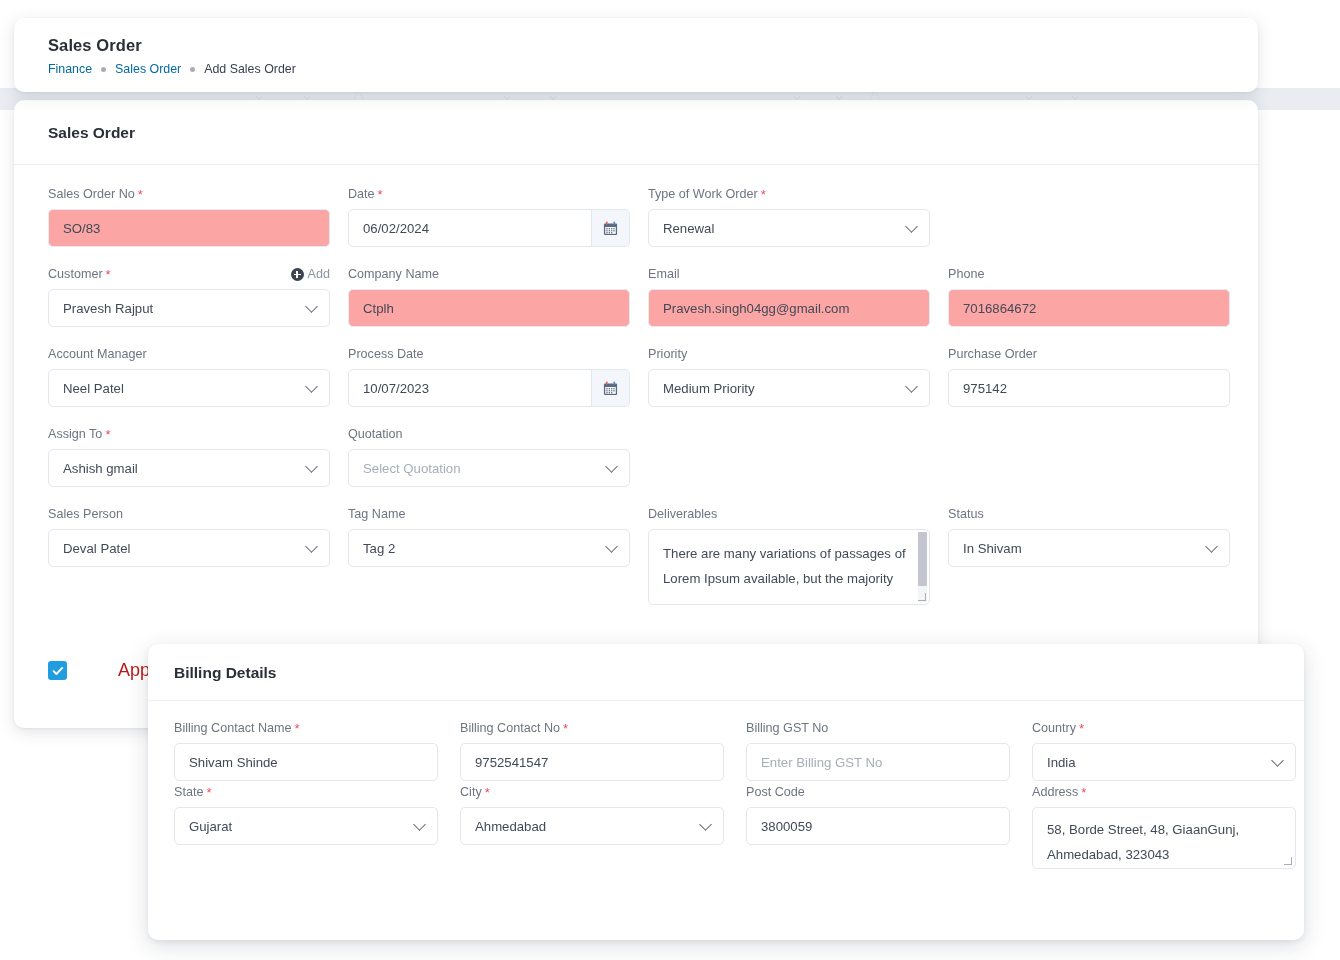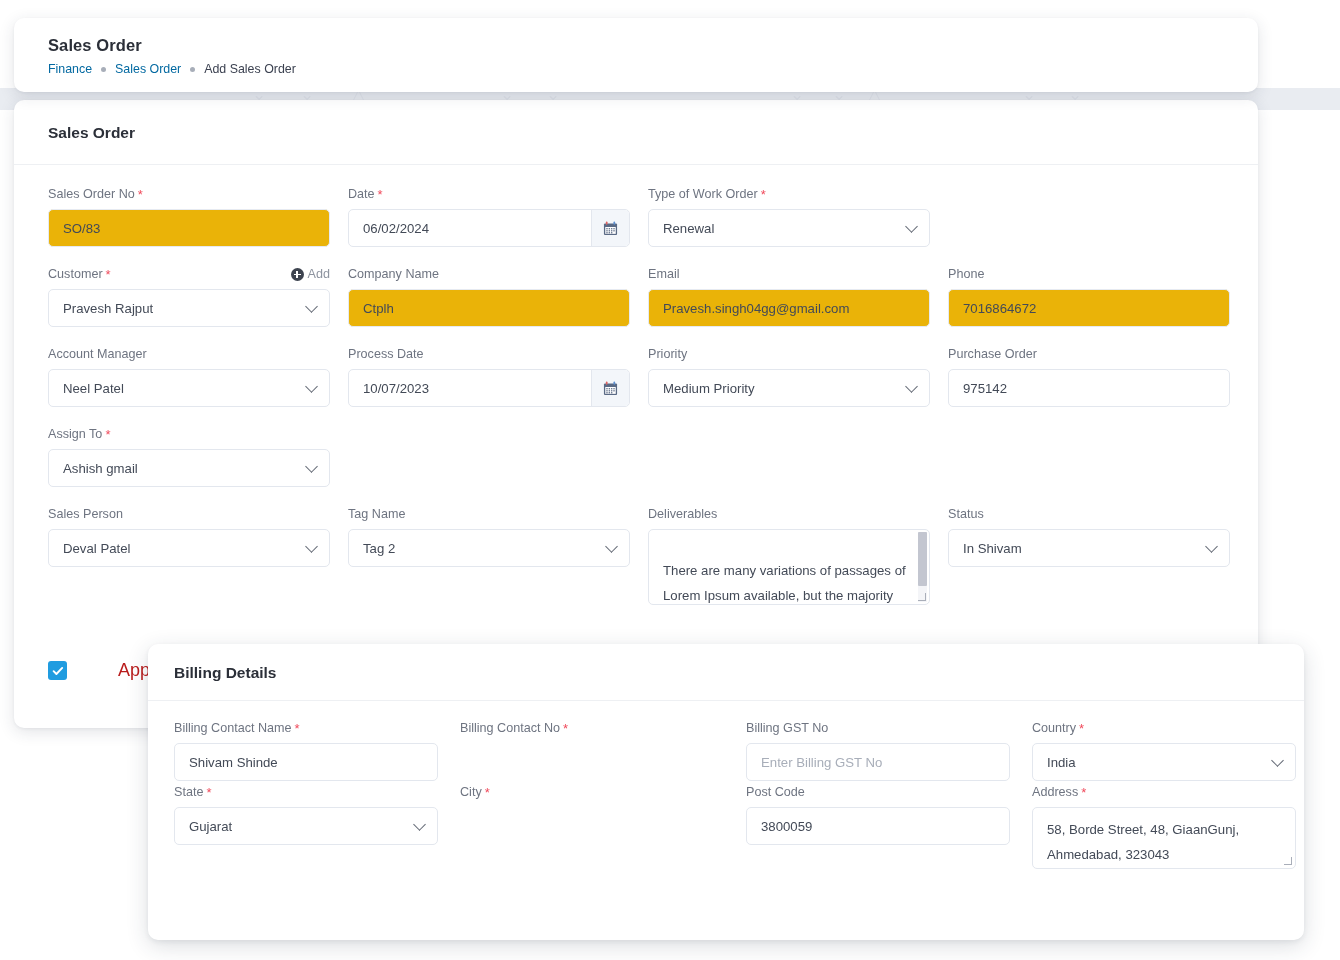--- a/index.html
+++ b/index.html
@@ -165,21 +165,21 @@
     background: #ffffff;
     display: flex;
     align-items: center;
     padding: 0 14px;
     font-size: 13.2px;
     color: #434a57;
     white-space: nowrap;
     overflow: hidden;
   }
   .control.readonly {
-    background: #eab308;
+    background: #fca5a5;
     border-color: #e6eaf1;
     color: #434a57;
     align-items: center;
   }
   .control.placeholder { color: #a8aeb9; }
   .control .value { overflow: hidden; text-overflow: ellipsis; }
 
   .chev {
     position: absolute;
     right: 13px;
@@ -207,21 +207,21 @@
   }
   .cal-glyph { width: 15px; height: 15px; display: block; }
 
   
   .ta {
     position: relative;
     height: 76px;
     border: 1px solid #e3e7ee;
     border-radius: 5px;
     background: #fff;
-    padding: 28px 16px 8px 14px;
+    padding: 11px 16px 8px 14px;
     font-size: 13.2px;
     color: #434a57;
     line-height: 25px;
     overflow: hidden;
   }
   .ta .scroll-track {
     position: absolute;
     right: 2px; top: 2px;
     width: 9px; bottom: 2px;
     background: #f4f5f8;
@@ -470,20 +470,27 @@
           <div class="label">
             <span>Assign To</span>
               <span class="req">*</span>
           </div>
           <div class="control">
             <span class="value">Ashish gmail</span>
             <span class="chev"></span>
           </div>
         </div>
 
+        <div class="field">
+          <div class="label">Quotation</div>
+          <div class="control placeholder">
+            <span class="value">Select Quotation</span>
+            <span class="chev"></span>
+          </div>
+        </div>
 
         <div class="field"></div>
         <div class="field"></div>
       </div>
 
       <div class="row">
         <div class="field">
           <div class="label">Sales Person</div>
           <div class="control">
             <span class="value">Deval Patel</span>
@@ -545,20 +552,23 @@
           <div class="control">
             <span class="value">Shivam Shinde</span>
           </div>
         </div>
 
         <div class="bfield">
           <div class="label">
             <span>Billing Contact No</span>
               <span class="req">*</span>
           </div>
+          <div class="control">
+            <span class="value">9752541547</span>
+          </div>
         </div>
 
         <div class="bfield">
           <div class="label">Billing GST No</div>
           <div class="control placeholder">
             <span class="value">Enter Billing GST No</span>
           </div>
         </div>
 
         <div class="bfield">
@@ -582,20 +592,24 @@
           <div class="control">
             <span class="value">Gujarat</span>
             <span class="chev"></span>
           </div>
         </div>
 
         <div class="bfield">
           <div class="label">
             <span>City</span>
               <span class="req">*</span>
+          </div>
+          <div class="control">
+            <span class="value">Ahmedabad</span>
+            <span class="chev"></span>
           </div>
         </div>
 
         <div class="bfield">
           <div class="label">Post Code</div>
           <div class="control">
             <span class="value">3800059</span>
           </div>
         </div>
 

